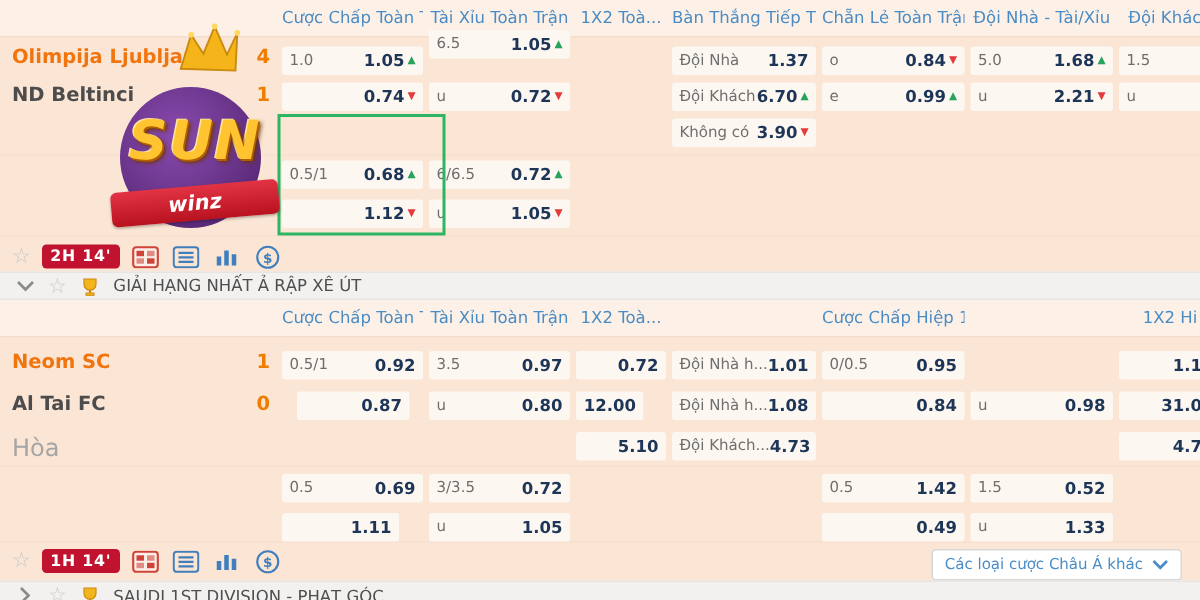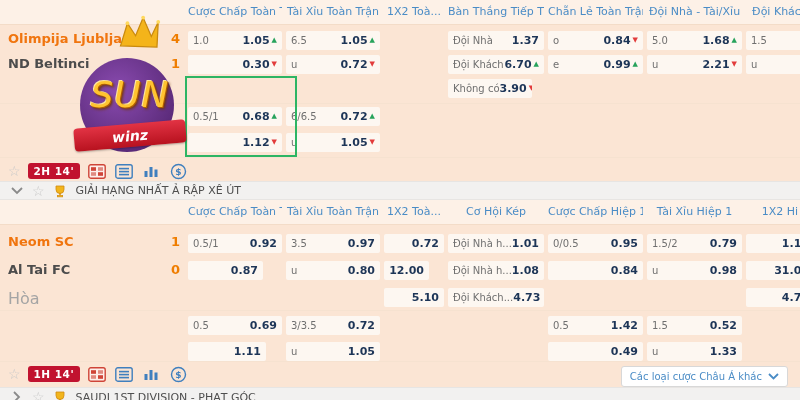--- a/index.html
+++ b/index.html
@@ -34,21 +34,21 @@
   .dropdown{position:absolute;display:flex;align-items:center;gap:6px;background:#fff;
             border:1px solid #d8d8d8;border-radius:3px;padding:4px 8px;font-size:10px;
             color:#4a8cc6;white-space:nowrap;cursor:pointer}
   #greenbox{position:absolute;left:185px;top:76px;width:112px;height:81px;
             border:2px solid #2db564;z-index:6}
   
   #logo{position:absolute;left:78px;top:12px;width:104px;height:142px;z-index:20}
   #logo .circle{position:absolute;left:2px;top:46px;width:94px;height:94px;border-radius:50%;
                 background:radial-gradient(circle at 40% 35%,#8a4bb0,#4a1f66)}
   #logo .sun{position:absolute;left:0;top:62px;width:104px;text-align:center;font-size:36px;
-             font-weight:normal;font-style:italic;color:#ffc430;letter-spacing:1px;
+             font-weight:bold;font-style:italic;color:#ffc430;letter-spacing:1px;
              text-shadow:1px 1px 0 #b05e00,2px 2px 3px #6e3600,-1px -1px 0 #ffe9a0}
   #logo .ribbon{position:absolute;left:-4px;top:112px;width:112px;height:23px;
                 background:linear-gradient(#e23344,#b8121f);border-radius:4px;
                 transform:rotate(-5deg);display:flex;align-items:center;justify-content:center;
                 color:#fff;font-style:italic;font-weight:bold;font-size:14px;
                 box-shadow:0 1px 2px rgba(0,0,0,.3)}
   #logo svg.crown{position:absolute;left:40px;top:0}
 </style>
 </head>
 <body>
@@ -198,21 +198,21 @@
     <div class="team home" style="top: 31px;">Olimpija Ljubljana</div>
     <div class="score" style="top: 31px;">4</div>
     <div class="team away" style="top: 56px;">ND Beltinci</div>
     <div class="score" style="top: 56px;">1</div>
     <div class="cell" style="left: 188px; top: 31px; width: 94px;">
       <div class="line">1.0</div>
       <span class="sp"></span>
       <div class="odds">1.05</div>
       <div class="arr up">▲</div>
     </div>
-    <div class="cell" style="left: 286px; top: 31px; width: 94px;">
+    <div class="cell" style="left: 286px; top: 20px; width: 94px;">
       <div class="line">6.5</div>
       <span class="sp"></span>
       <div class="odds">1.05</div>
       <div class="arr up">▲</div>
     </div>
     <div class="cell" style="left: 448px; top: 31px; width: 96px;">
       <div class="line">Đội Nhà</div>
       <span class="sp"></span>
       <div class="odds">1.37</div>
     </div>
@@ -227,21 +227,21 @@
       <span class="sp"></span>
       <div class="odds">1.68</div>
       <div class="arr up">▲</div>
     </div>
     <div class="cell" style="left: 746px; top: 31px; width: 68px;">
       <div class="line">1.5</div>
       <span class="sp"></span>
     </div>
     <div class="cell" style="left: 188px; top: 55px; width: 94px;">
       <span class="sp"></span>
-      <div class="odds">0.30</div>
+      <div class="odds">0.74</div>
       <div class="arr down">▼</div>
     </div>
     <div class="cell" style="left: 286px; top: 55px; width: 94px;">
       <div class="line">u</div>
       <span class="sp"></span>
       <div class="odds">0.72</div>
       <div class="arr down">▼</div>
     </div>
     <div class="cell" style="left: 448px; top: 55px; width: 96px;">
       <div class="line">Đội Khách</div>
@@ -258,21 +258,21 @@
     <div class="cell" style="left: 647px; top: 55px; width: 95px;">
       <div class="line">u</div>
       <span class="sp"></span>
       <div class="odds">2.21</div>
       <div class="arr down">▼</div>
     </div>
     <div class="cell" style="left: 746px; top: 55px; width: 68px;">
       <div class="line">u</div>
       <span class="sp"></span>
     </div>
-    <div class="cell" style="left: 448px; top: 79px; width: 84px;">
+    <div class="cell" style="left: 448px; top: 79px; width: 96px;">
       <div class="line">Không có</div>
       <span class="sp"></span>
       <div class="odds">3.90</div>
       <div class="arr down">▼</div>
     </div>
     <div class="cell" style="left: 188px; top: 107px; width: 94px;">
       <div class="line">0.5/1</div>
       <span class="sp"></span>
       <div class="odds">0.68</div>
       <div class="arr up">▲</div>
@@ -290,23 +290,21 @@
     </div>
     <div class="cell" style="left: 286px; top: 133px; width: 94px;">
       <div class="line">u</div>
       <span class="sp"></span>
       <div class="odds">1.05</div>
       <div class="arr down">▼</div>
     </div>
     <div class="col-header" style="left: 188px; top: 205px; width: 94px;">Cược Chấp Toàn T...</div>
     <div class="col-header" style="left: 286px; top: 205px; width: 94px;">Tài Xỉu Toàn Trận</div>
     <div class="col-header" style="left: 384px; top: 205px; width: 60px;">1X2 Toà...</div>
-    <div class="col-header" style="left: 448px; top: 205px; width: 96px;">Cơ Hội Kép</div>
     <div class="col-header" style="left: 548px; top: 205px; width: 95px;">Cược Chấp Hiệp 1</div>
-    <div class="col-header" style="left: 647px; top: 205px; width: 95px;">Tài Xỉu Hiệp 1</div>
     <div class="col-header" style="left: 746px; top: 205px; width: 68px;">1X2 Hi</div>
     <div class="team home" style="top: 234px;">Neom SC</div>
     <div class="score" style="top: 234px;">1</div>
     <div class="team away" style="top: 262px;">Al Tai FC</div>
     <div class="score" style="top: 262px;">0</div>
     <div class="team draw" style="top: 289px;">Hòa</div>
     <div class="cell" style="left: 188px; top: 234px; width: 94px;">
       <div class="line">0.5/1</div>
       <span class="sp"></span>
       <div class="odds">0.92</div>
@@ -323,30 +321,25 @@
     <div class="cell" style="left: 448px; top: 234px; width: 96px;">
       <div class="line">Đội Nhà h...</div>
       <span class="sp"></span>
       <div class="odds">1.01</div>
     </div>
     <div class="cell" style="left: 548px; top: 234px; width: 95px;">
       <div class="line">0/0.5</div>
       <span class="sp"></span>
       <div class="odds">0.95</div>
     </div>
-    <div class="cell" style="left: 647px; top: 234px; width: 95px;">
-      <div class="line">1.5/2</div>
-      <span class="sp"></span>
-      <div class="odds">0.79</div>
-    </div>
     <div class="cell" style="left: 746px; top: 234px; width: 68px;">
       <span class="sp"></span>
       <div class="odds">1.14</div>
     </div>
-    <div class="cell" style="left: 188px; top: 261px; width: 75px;">
+    <div class="cell" style="left: 198px; top: 261px; width: 75px;">
       <span class="sp"></span>
       <div class="odds">0.87</div>
     </div>
     <div class="cell" style="left: 286px; top: 261px; width: 94px;">
       <div class="line">u</div>
       <span class="sp"></span>
       <div class="odds">0.80</div>
     </div>
     <div class="cell" style="left: 384px; top: 261px; width: 45px;">
       <span class="sp"></span>

